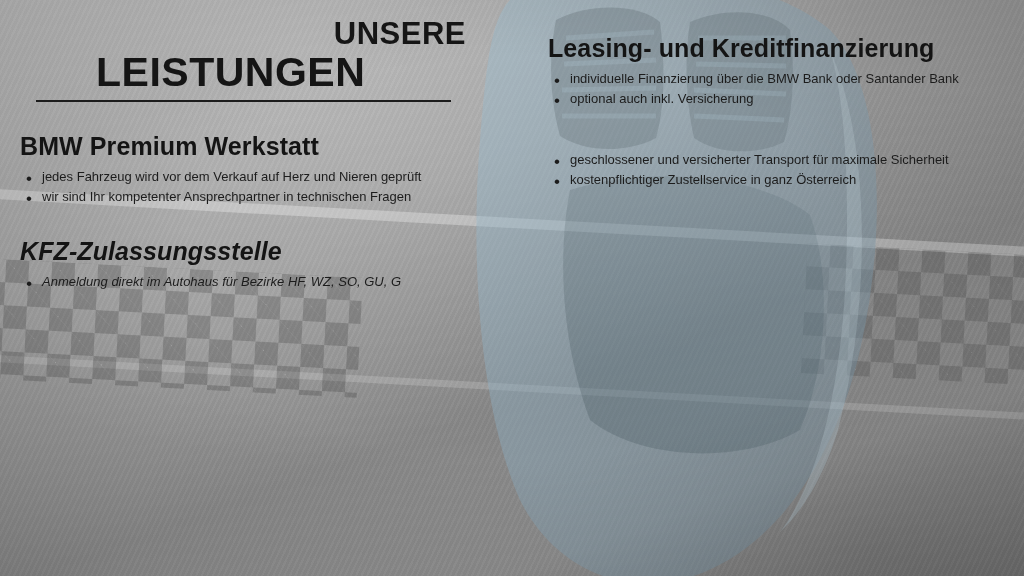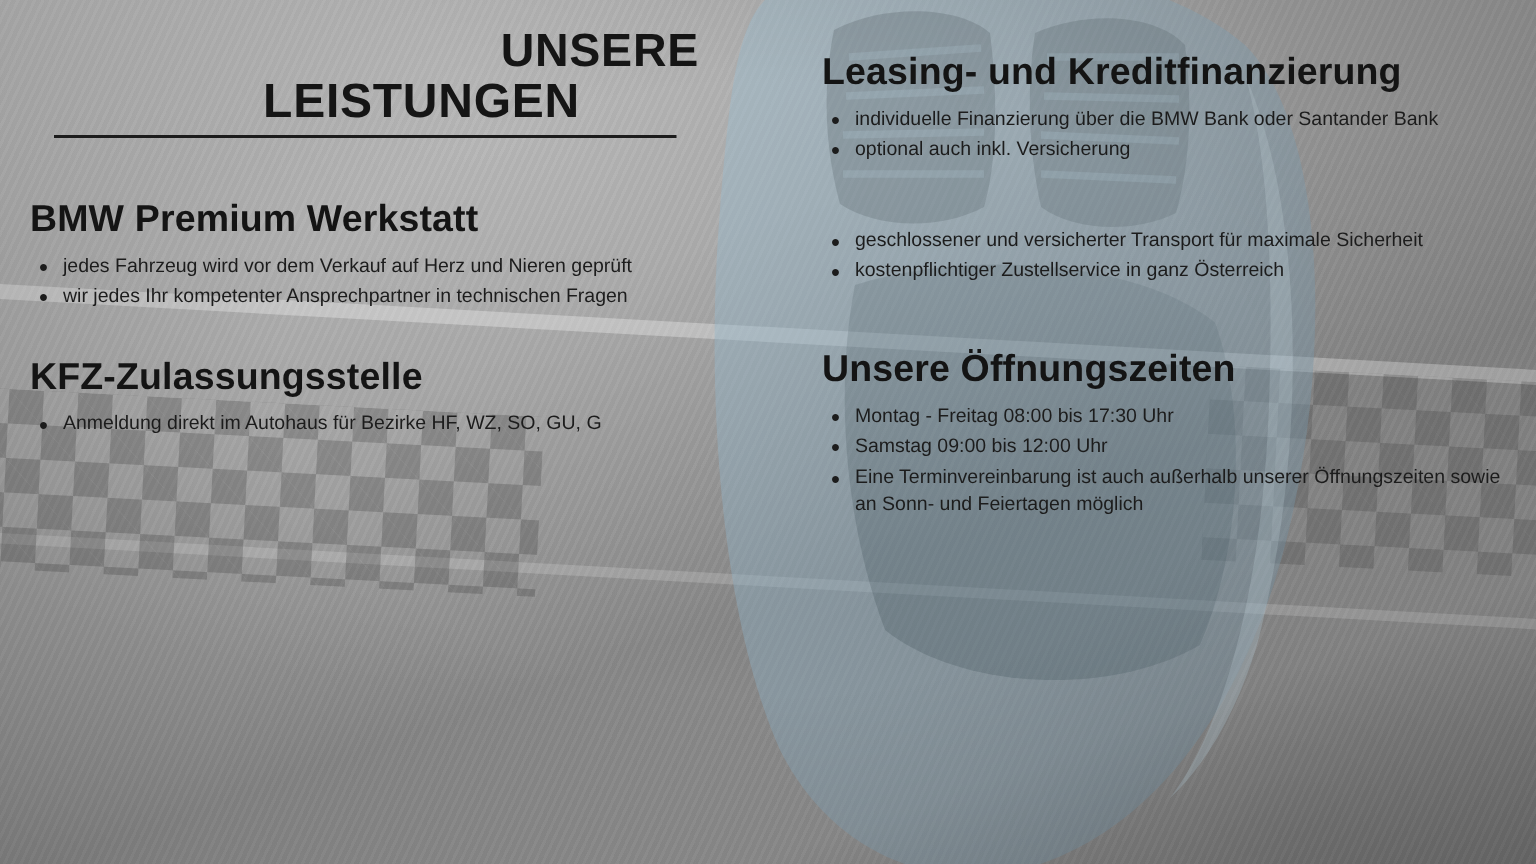--- a/index.html
+++ b/index.html
@@ -98,26 +98,26 @@
   }
   .title-line1 {
     font-size: 31px;
     font-weight: bold;
     letter-spacing: 0.5px;
     line-height: 1.05;
     color: #151515;
     text-align: right;
   }
   .title-line2 {
-    font-size: 32px;
+    font-size: 41px;
     font-weight: bold;
     letter-spacing: 0.5px;
     line-height: 1.05;
     color: #151515;
-    text-align: center;
+    text-align: left;
     padding-left: 60px;
   }
   .title-rule {
     margin-top: 6px;
     height: 2px;
     width: 415px;
     background: #1c1c1c;
   }
 
   .col {
@@ -214,26 +214,26 @@
       <div class="title-line2">LEISTUNGEN</div>
       <div class="title-rule"></div>
     </div>
 
     <div class="col col-left" style="top:132px;">
 
       <div class="section">
         <h2>BMW Premium Werkstatt</h2>
         <ul>
           <li>jedes Fahrzeug wird vor dem Verkauf auf Herz und Nieren geprüft</li>
-          <li>wir jedes Ihr kompetenter Ansprechpartner in technischen Fragen</li>
-        </ul>
-      </div>
-
-
-      <div class="section" style="margin-top:30px;">
+          <li>wir sind Ihr kompetenter Ansprechpartner in technischen Fragen</li>
+        </ul>
+      </div>
+
+
+      <div class="section" style="margin-top:30px;font-style:italic;">
         <h2>KFZ-Zulassungsstelle</h2>
         <ul>
           <li>Anmeldung direkt im Autohaus für Bezirke HF, WZ, SO, GU, G</li>
         </ul>
       </div>
 
     </div>
 
     <div class="col col-right" style="top:34px;">
 
@@ -245,25 +245,17 @@
         </ul>
       </div>
 
       <div class="section" style="margin-top:42px;">
         <ul>
           <li>geschlossener und versicherter Transport für maximale Sicherheit</li>
           <li>kostenpflichtiger Zustellservice in ganz Österreich</li>
         </ul>
       </div>
 
-      <div class="section" style="margin-top:42px;">
-        <h2>Unsere Öffnungszeiten</h2>
-        <ul>
-          <li>Montag - Freitag 08:00 bis 17:30 Uhr</li>
-          <li>Samstag 09:00 bis 12:00 Uhr</li>
-          <li>Eine Terminvereinbarung ist auch außerhalb unserer Öffnungszeiten sowie an Sonn- und Feiertagen möglich</li>
-        </ul>
-      </div>
 
     </div>
 
   </div>
 </div>
 
 </body></html>

